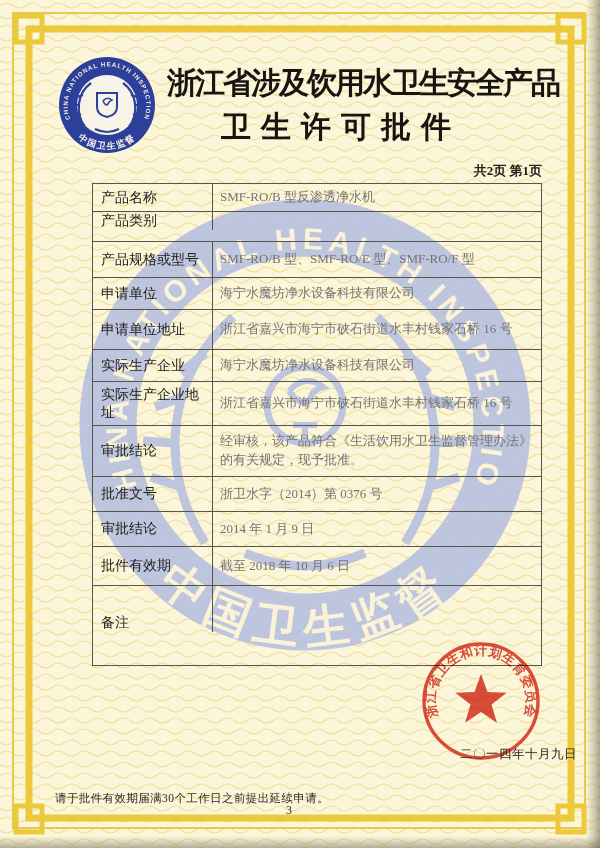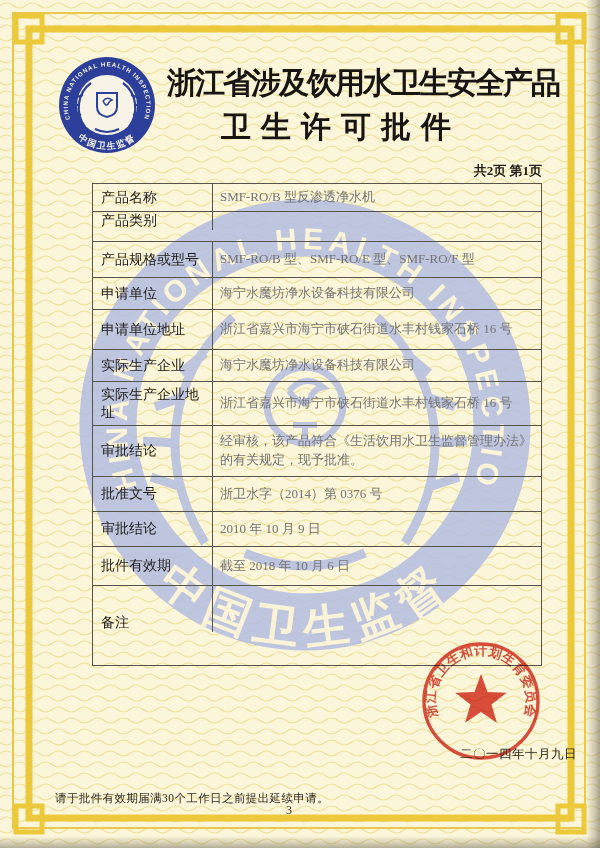--- a/index.html
+++ b/index.html
@@ -166,21 +166,21 @@
     <div class="trow r8">
       <div class="tlabel">审批结论</div>
       <div class="tvalue">经审核，该产品符合《生活饮用水卫生监督管理办法》的有关规定，现予批准。</div>
     </div>
     <div class="trow r9">
       <div class="tlabel">批准文号</div>
       <div class="tvalue">浙卫水字（2014）第 0376 号</div>
     </div>
     <div class="trow r10">
       <div class="tlabel">审批结论</div>
-      <div class="tvalue">2010 年 10 月 9 日</div>
+      <div class="tvalue">2014 年 1 月 9 日</div>
     </div>
     <div class="trow r11">
       <div class="tlabel">批件有效期</div>
       <div class="tvalue">截至  2018 年 10 月 6 日</div>
     </div>
     <div class="trow r12">
       <div class="tlabel">备注</div>
       <div class="tvalue"></div>
     </div>
   </div>

